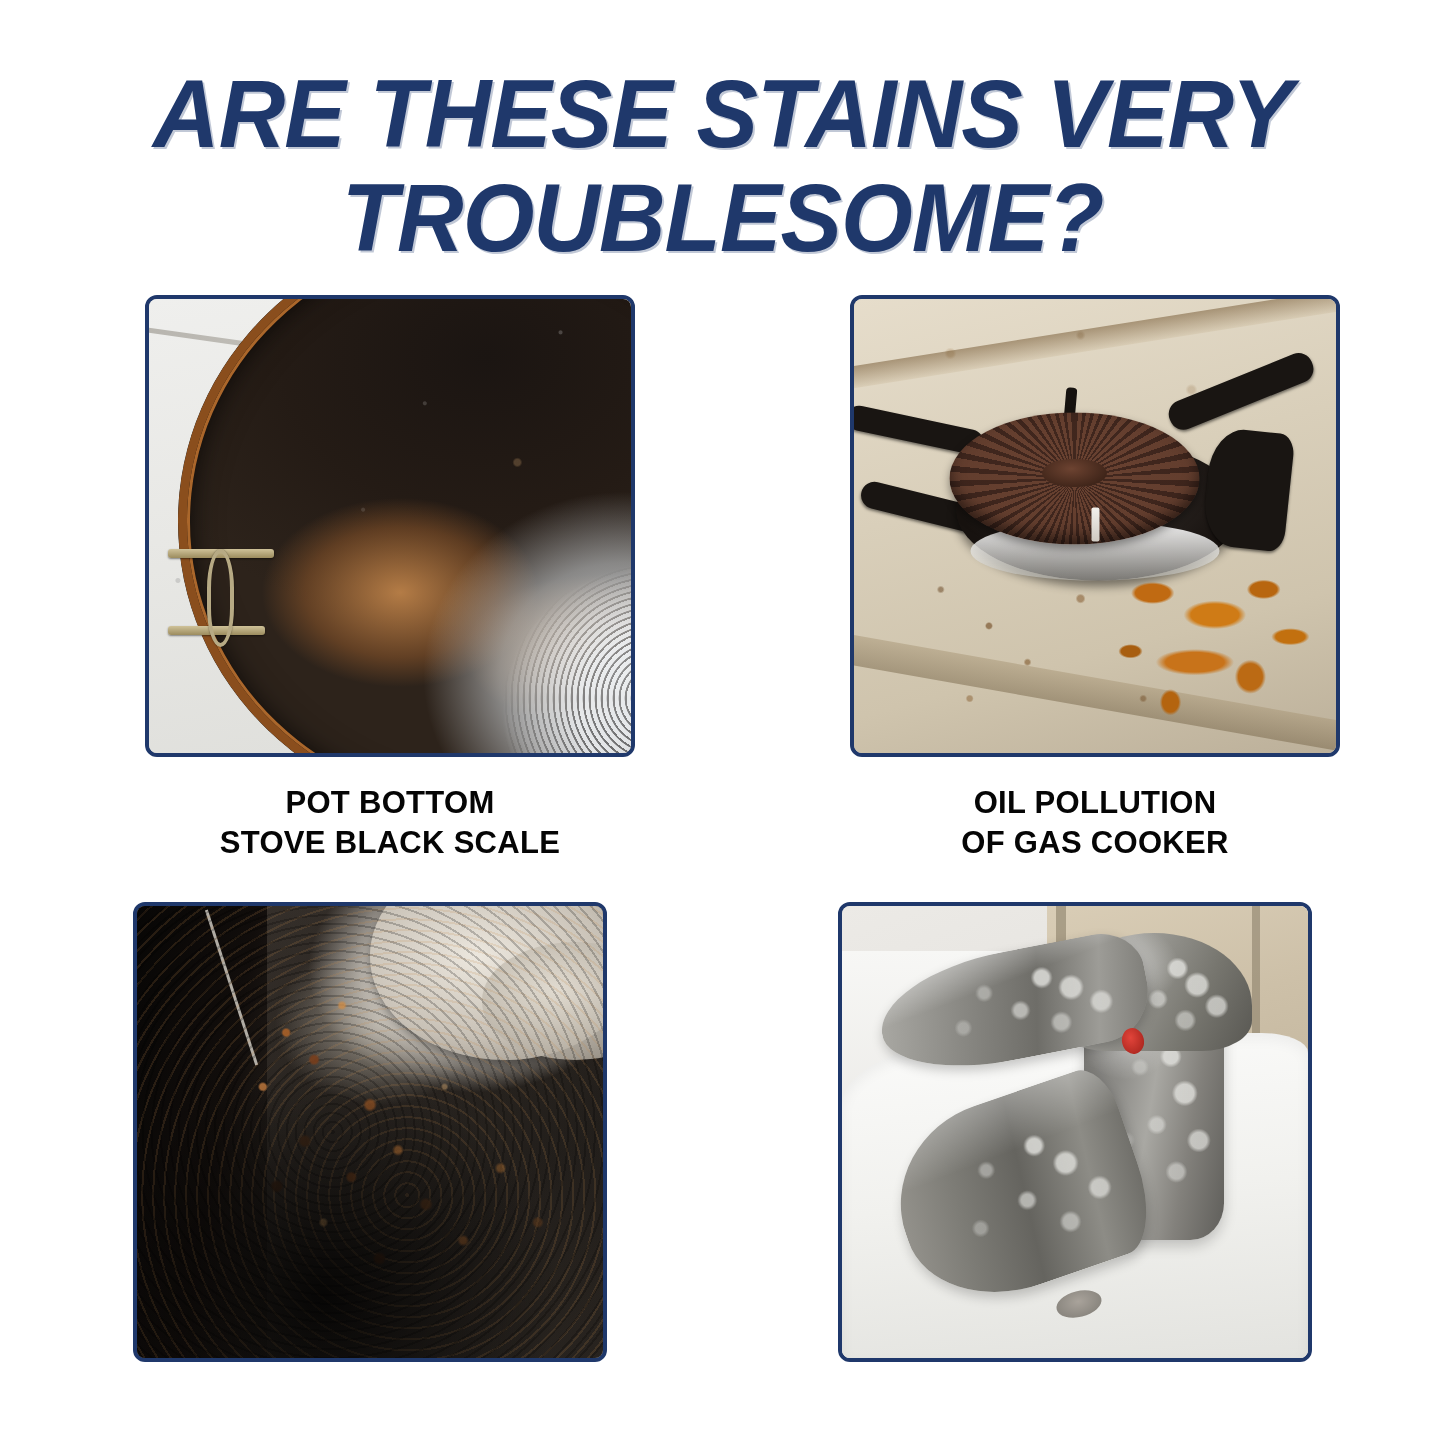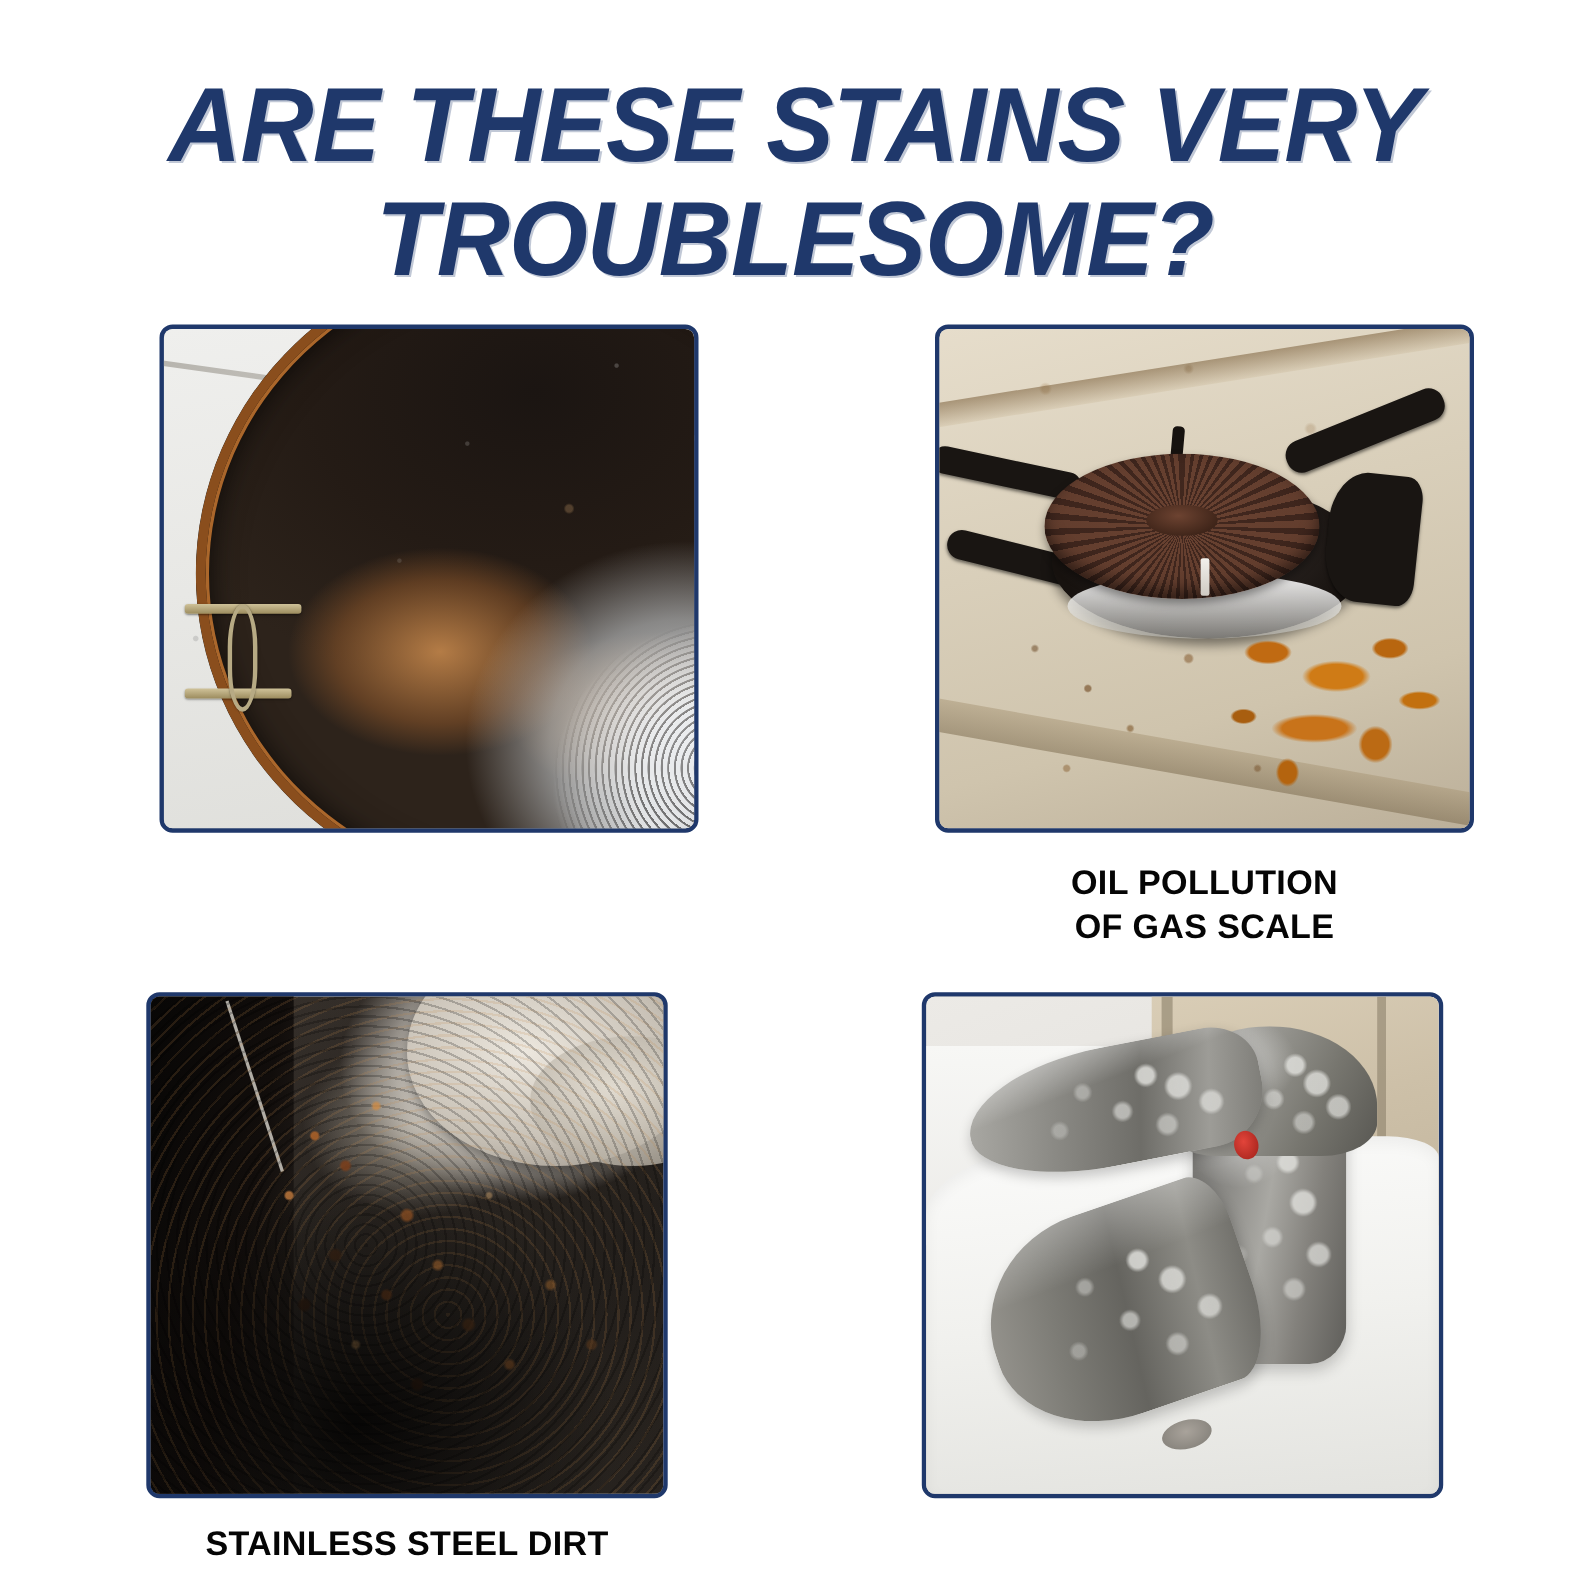--- a/index.html
+++ b/index.html
@@ -473,20 +473,22 @@
         <div class="p1-pan">
           <div class="p1-speck"></div>
           <div class="p1-spiral"></div>
           <div class="p1-rim"></div>
         </div>
         <div class="p1-handle h1"></div>
         <div class="p1-handle h2"></div>
         <div class="p1-ring"></div>
       </div>
     </div>
+    <div class="caption">POT BOTTOM
+STOVE BLACK SCALE</div>
   </div>
 
   <div class="cell c2">
     <div class="photo-frame">
       <div class="photo">
         <div class="p2-bg"></div>
         <div class="p2-edge"></div>
         <div class="p2-edge bottom"></div>
         <div class="p2-drips"></div>
         <div class="p2-grate">
@@ -499,37 +501,36 @@
           <div class="p2-arm a3"></div>
           <div class="p2-cap">
             <div class="p2-capcenter"></div>
           </div>
           <div class="p2-ignitor"></div>
         </div>
         <div class="p2-splatter"></div>
       </div>
     </div>
     <div class="caption">OIL POLLUTION
-OF GAS SCALE</div>
+OF GAS COOKER</div>
   </div>
 
   <div class="cell c3">
     <div class="photo-frame">
       <div class="photo">
         <div class="p3-bg"></div>
         <div class="p3-disc"></div>
         <div class="p3-disc2"></div>
         <div class="p3-dark"></div>
         <div class="p3-wire"></div>
         <div class="p3-grime2"></div>
         <div class="p3-grime"></div>
         <div class="p3-shadow"></div>
       </div>
     </div>
-    <div class="caption">STAINLESS STEEL DIRT</div>
   </div>
 
   <div class="cell c4">
     <div class="photo-frame">
       <div class="photo">
         <div class="p4-bg"></div>
         <div class="p4-tile"></div>
         <div class="p4-tileline"></div>
         <div class="p4-tileline t2"></div>
         <div class="p4-sinkback"></div>

